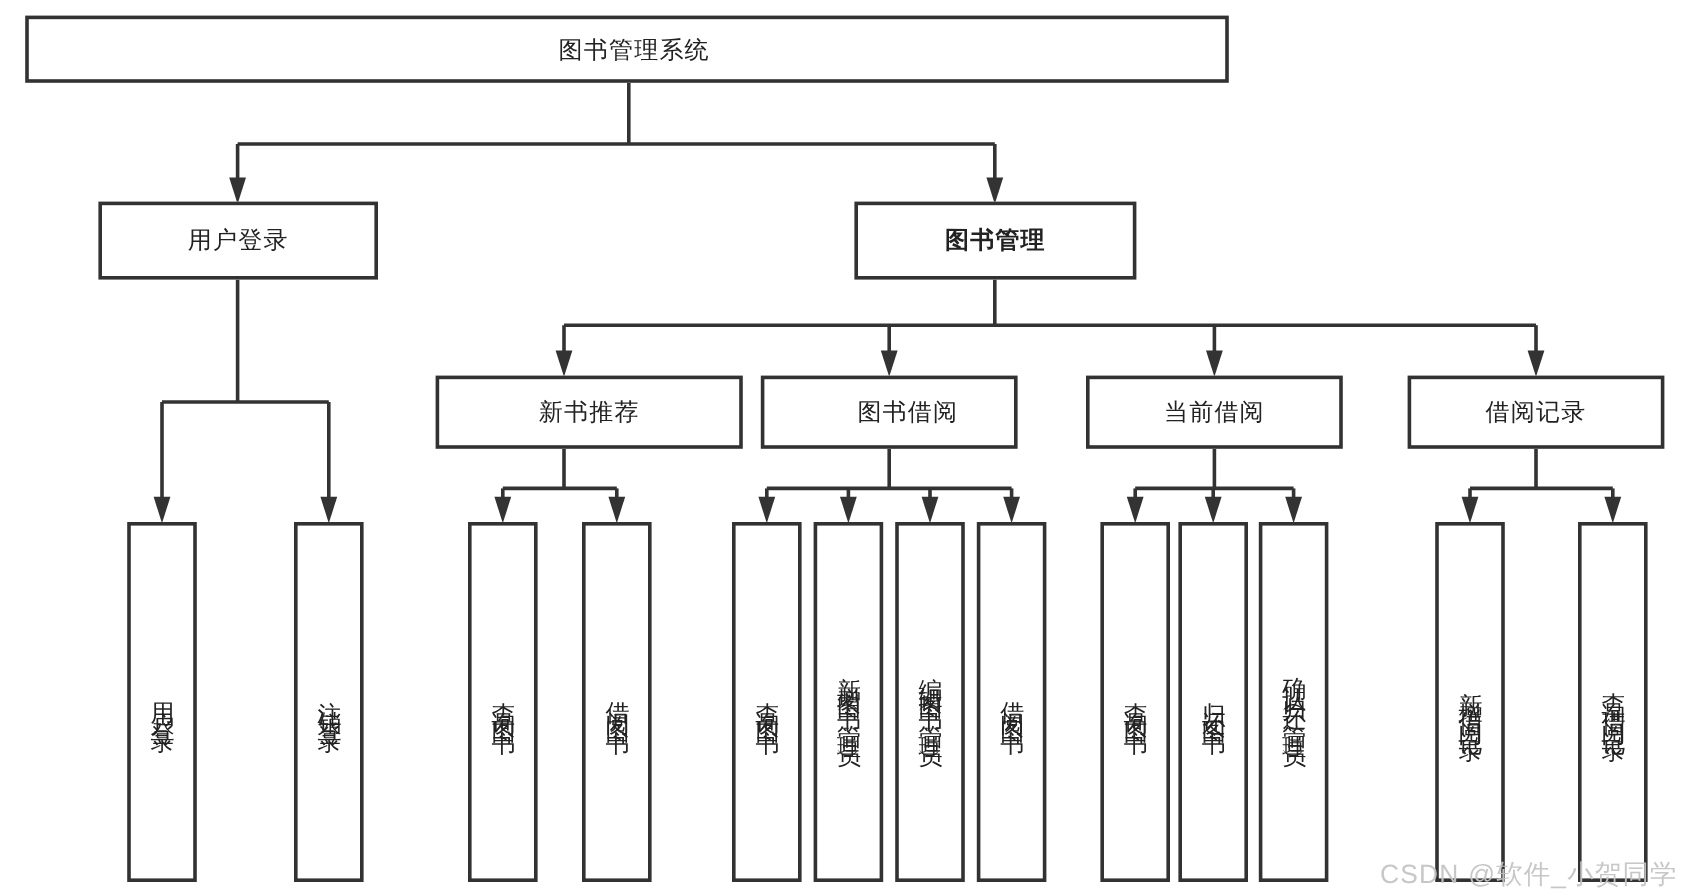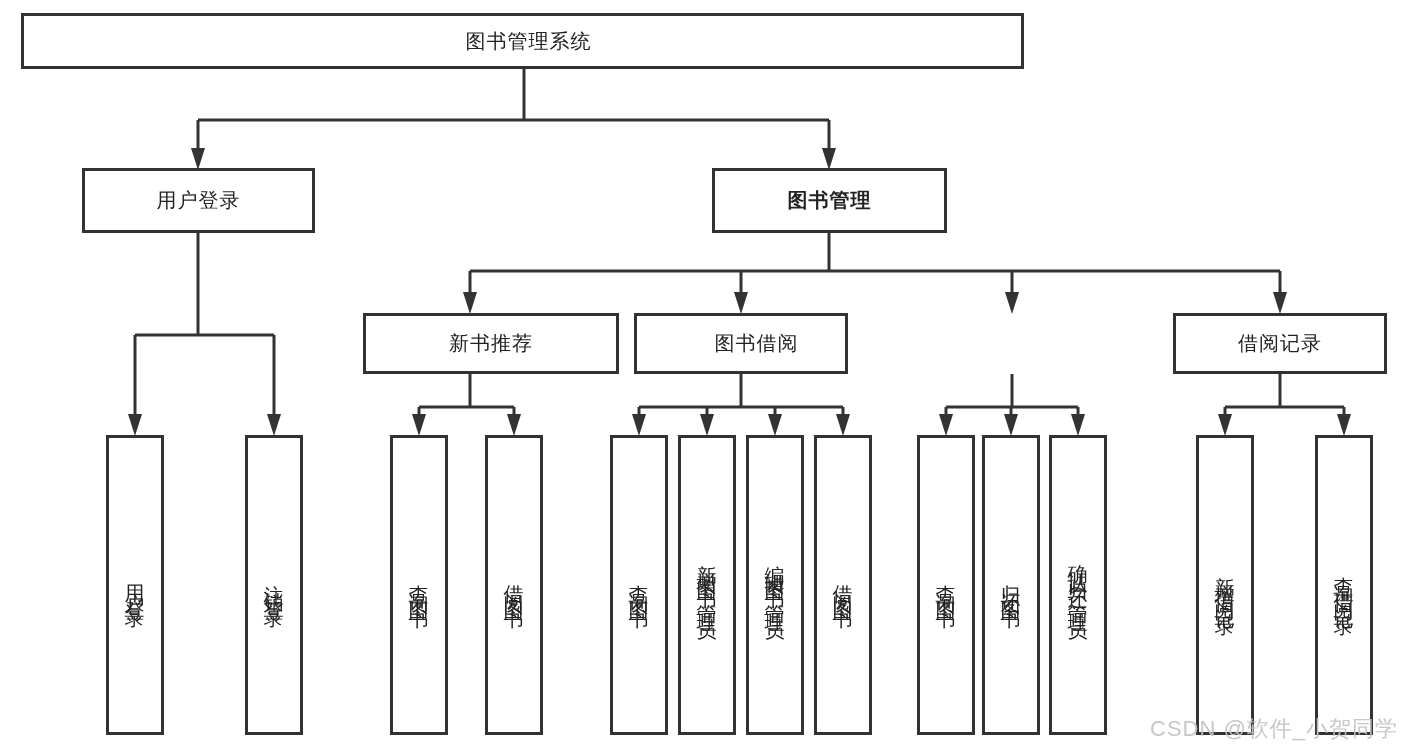--- a/index.html
+++ b/index.html
@@ -129,20 +129,21 @@
     </g>
   </svg>
 
   <div class="box" style="left:21px; top:13px; width:1003px; height:56px;padding-left:12px;">图书管理系统</div>
 
   <div class="box" style="left:82px; top:168px; width:233px; height:65px;">用户登录</div>
   <div class="box" style="left:712px; top:168px; width:235px; height:65px;font-weight:bold;">图书管理</div>
 
   <div class="box" style="left:363px; top:313px; width:256px; height:61px;">新书推荐</div>
   <div class="box" style="left:634px; top:313px; width:214px; height:61px;padding-left:31px;">图书借阅</div>
+  <div class="box" style="left:905px; top:313px; width:214px; height:61px;">当前借阅</div>
   <div class="box" style="left:1173px; top:313px; width:214px; height:61px;">借阅记录</div>
 
   <div class="box vbox" style="left:106px; top:435px; width:58px; height:300px;">用户登录</div>
   <div class="box vbox" style="left:245px; top:435px; width:58px; height:300px;">注销登录</div>
 
   <div class="box vbox" style="left:390px; top:435px; width:58px; height:300px;">查询图书</div>
   <div class="box vbox" style="left:485px; top:435px; width:58px; height:300px;">借阅图书</div>
 
   <div class="box vbox" style="left:610px; top:435px; width:58px; height:300px;">查询图书</div>
   <div class="box vbox" style="left:678px; top:435px; width:58px; height:300px;">新增图书（管理员）</div>

